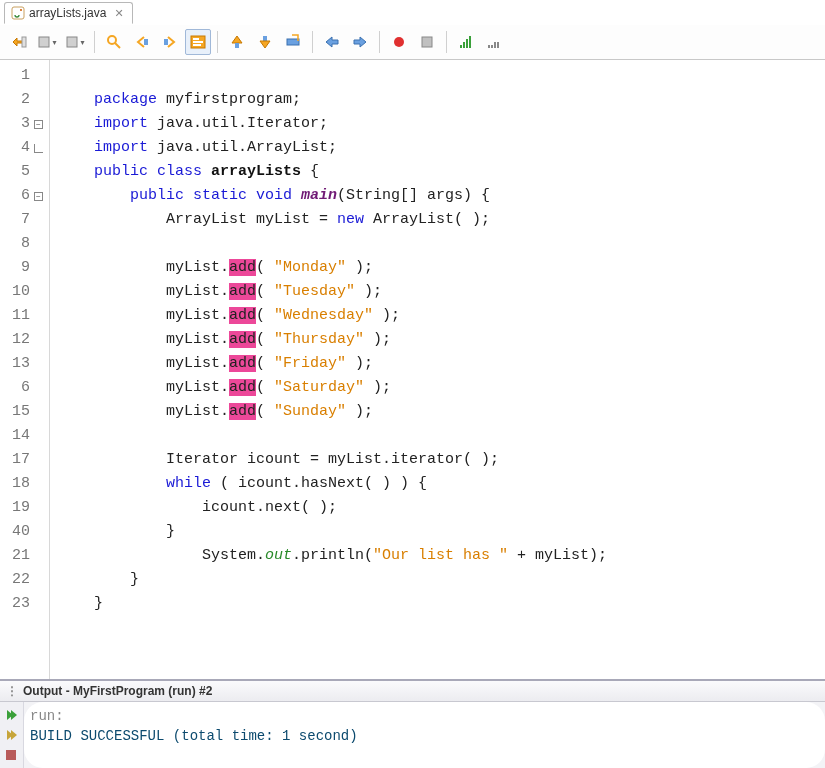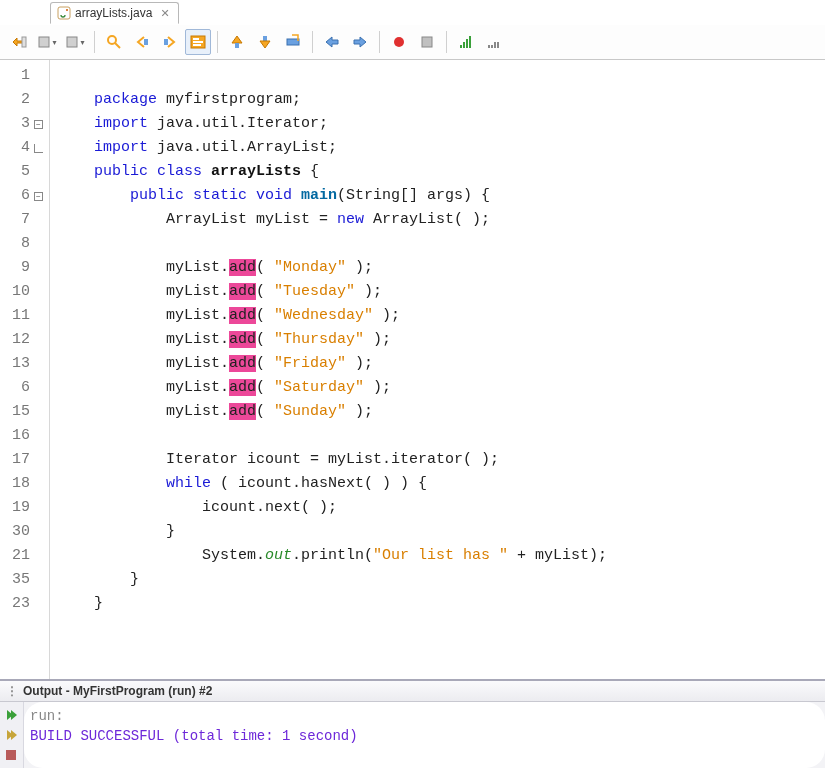--- a/index.html
+++ b/index.html
@@ -13,21 +13,20 @@
     overflow: hidden;
     display: flex;
     flex-direction: column;
   }
   .tab-bar {
     display: flex;
     align-items: flex-end;
     background: #fff;
     padding: 2px 4px 0 4px;
     border-bottom: 1px solid #fff;
-    margin-left: 46px;
   }
   .tab {
     display: flex;
     align-items: center;
     gap: 4px;
     padding: 3px 8px 3px 6px;
     border: 1px solid #b8b8b8;
     border-bottom: 1px solid #fff;
     background: #fff;
     border-radius: 3px 3px 0 0;
@@ -107,21 +106,21 @@
     font-size: 15px;
     padding-top: 4px;
     padding-left: 8px;
     white-space: pre;
     overflow: auto;
     line-height: 24px;
   }
   .cline { height: 24px; }
   .kw { color: #1a1ad6; text-align: right; }
   .cls { font-weight: bold; color: #111; }
-  .mth { font-weight: bold; color: #0369a1; }
+  .mth { font-weight: bold; font-style: italic; color: #701a75; }
   .str { color: #d97f00; }
   .fld { font-style: italic; color: #2a8a2a; }
   .hl { background: #ec4899; }
 
   .output-panel {
     border-top: 2px solid #a8a8b8;
     background: #f3f3f6;
   }
   .output-header {
     display: flex; align-items: center;
@@ -150,21 +149,21 @@
   .output-text {
     flex: 1;
     font-family: "Consolas", "Courier New", monospace;
     font-size: 14px;
     padding: 4px 6px;
     background: #fff;
     line-height: 20px;
     border-radius: 19px;
   }
   .out-gray { color: #888; }
-  .out-green { color: #6d28d9; }
+  .out-green { color: #0c4a6e; }
 </style>
 </head>
 <body>
 
 <div class="tab-bar">
   <div class="tab">
     <span class="j-icon">
       <svg width="14" height="14" viewBox="0 0 14 14">
         <rect x="1" y="1" width="12" height="12" rx="2" fill="#fff" stroke="#c8a060"></rect>
         <path d="M4 9 Q4 11 6 11 Q8 11 8 9" stroke="#3a8a3a" fill="none" stroke-width="1.3"></path>
@@ -338,45 +337,45 @@
       </div>
       <div class="gline">
         <span>6</span>
         <span style="display: inline-block; width: 11px;"></span>
       </div>
       <div class="gline">
         <span>15</span>
         <span style="display: inline-block; width: 11px;"></span>
       </div>
       <div class="gline">
-        <span>16</span>
+        <span>14</span>
         <span style="display: inline-block; width: 11px;"></span>
       </div>
       <div class="gline">
         <span>17</span>
         <span style="display: inline-block; width: 11px;"></span>
       </div>
       <div class="gline">
         <span>18</span>
         <span style="display: inline-block; width: 11px;"></span>
       </div>
       <div class="gline">
         <span>19</span>
         <span style="display: inline-block; width: 11px;"></span>
       </div>
       <div class="gline">
-        <span>30</span>
+        <span>40</span>
         <span style="display: inline-block; width: 11px;"></span>
       </div>
       <div class="gline">
         <span>21</span>
         <span style="display: inline-block; width: 11px;"></span>
       </div>
       <div class="gline">
-        <span>35</span>
+        <span>22</span>
         <span style="display: inline-block; width: 11px;"></span>
       </div>
       <div class="gline">
         <span>23</span>
         <span style="display: inline-block; width: 11px;"></span>
       </div>
     </div>
   <div class="code" id="code"><div class="cline"><span></span></div><div class="cline"><span>    </span><span class="kw">package</span><span> myfirstprogram;</span></div><div class="cline"><span>    </span><span class="kw">import</span><span> java.util.Iterator;</span></div><div class="cline"><span>    </span><span class="kw">import</span><span> java.util.ArrayList;</span></div><div class="cline"><span>    </span><span class="kw">public class</span><span> </span><span class="cls">arrayLists</span><span> {</span></div><div class="cline"><span>        </span><span class="kw">public static void</span><span> </span><span class="mth">main</span><span>(String[] args) {</span></div><div class="cline"><span>            ArrayList myList = </span><span class="kw">new</span><span> ArrayList( );</span></div><div class="cline"><span></span></div><div class="cline"><span>            myList.</span><span class="hl">add</span><span>( </span><span class="str">"Monday"</span><span> );</span></div><div class="cline"><span>            myList.</span><span class="hl">add</span><span>( </span><span class="str">"Tuesday"</span><span> );</span></div><div class="cline"><span>            myList.</span><span class="hl">add</span><span>( </span><span class="str">"Wednesday"</span><span> );</span></div><div class="cline"><span>            myList.</span><span class="hl">add</span><span>( </span><span class="str">"Thursday"</span><span> );</span></div><div class="cline"><span>            myList.</span><span class="hl">add</span><span>( </span><span class="str">"Friday"</span><span> );</span></div><div class="cline"><span>            myList.</span><span class="hl">add</span><span>( </span><span class="str">"Saturday"</span><span> );</span></div><div class="cline"><span>            myList.</span><span class="hl">add</span><span>( </span><span class="str">"Sunday"</span><span> );</span></div><div class="cline"><span></span></div><div class="cline"><span>            Iterator icount = myList.iterator( );</span></div><div class="cline"><span>            </span><span class="kw">while</span><span> ( icount.hasNext( ) ) {</span></div><div class="cline"><span>                icount.next( );</span></div><div class="cline"><span>            }</span></div><div class="cline"><span>                System.</span><span class="fld">out</span><span>.println(</span><span class="str">"Our list has "</span><span> + myList);</span></div><div class="cline"><span>        }</span></div><div class="cline"><span>    }</span></div></div>
 </div>
 

